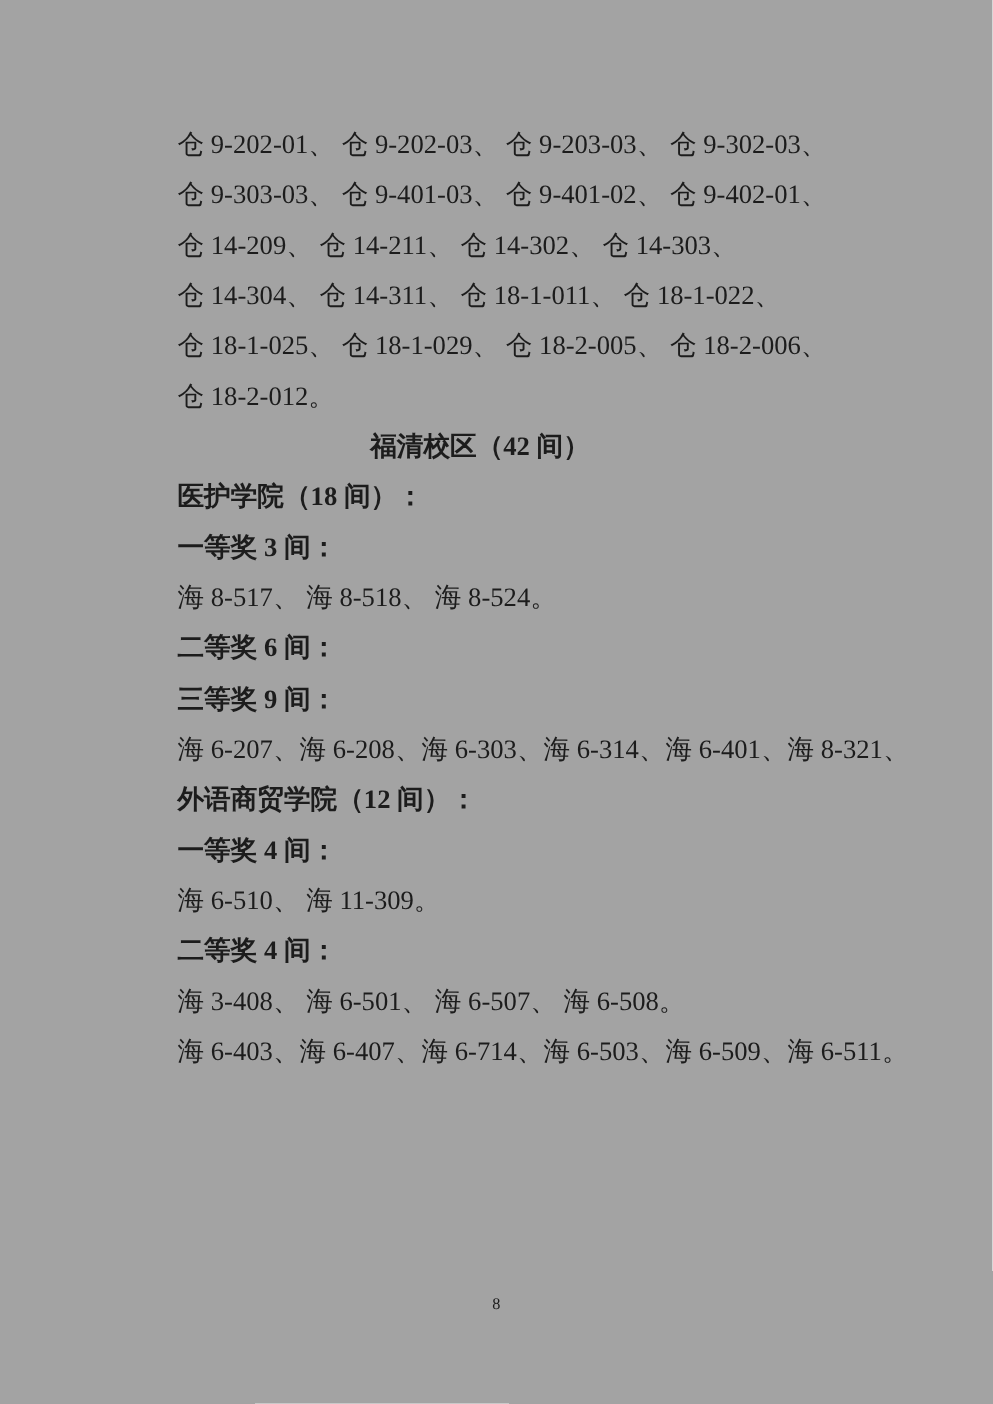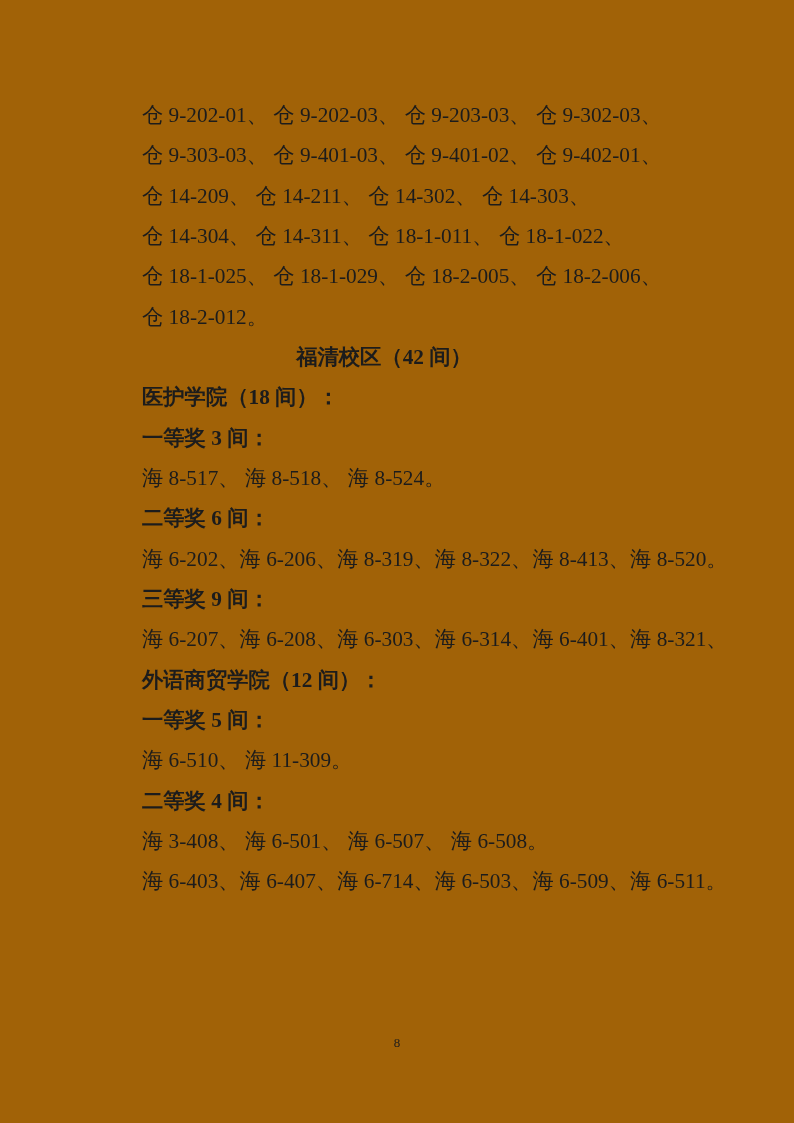--- a/index.html
+++ b/index.html
@@ -4,21 +4,21 @@
 <style>
   html, body {
     margin: 0;
     padding: 0;
     background: #ffffff;
   }
   .page {
     position: relative;
     width: 794px;
     height: 1123px;
-    background: #a16207;
+    background: #a3a3a3;
     overflow: hidden;
     font-family: "Liberation Serif", "DejaVu Serif", serif;
     color: #1c1c1c;
   }
   .content {
     position: absolute;
     left: 142px;
     top: 95px;
     width: 560px;
     font-size: 21.3px;
@@ -60,28 +60,27 @@
     <div class="line">仓 18-2-012。</div>
 
     <div class="line bold center">福清校区（42 间）</div>
 
     <div class="line bold">医护学院（18 间）：</div>
 
     <div class="line bold">一等奖 3 间：</div>
     <div class="line">海 8-517、 海 8-518、 海 8-524。</div>
 
     <div class="line bold">二等奖 6 间：</div>
-    <div class="line">海 6-202、海 6-206、海 8-319、海 8-322、海 8-413、海 8-520。</div>
 
     <div class="line bold">三等奖 9 间：</div>
     <div class="line">海 6-207、海 6-208、海 6-303、海 6-314、海 6-401、海 8-321、</div>
 
     <div class="line bold">外语商贸学院（12 间）：</div>
 
-    <div class="line bold">一等奖 5 间：</div>
+    <div class="line bold">一等奖 4 间：</div>
     <div class="line">海 6-510、 海 11-309。</div>
 
     <div class="line bold">二等奖 4 间：</div>
     <div class="line">海 3-408、 海 6-501、 海 6-507、 海 6-508。</div>
 
     <div class="line">海 6-403、海 6-407、海 6-714、海 6-503、海 6-509、海 6-511。</div>
 
   </div>
 
   <div class="footer">

